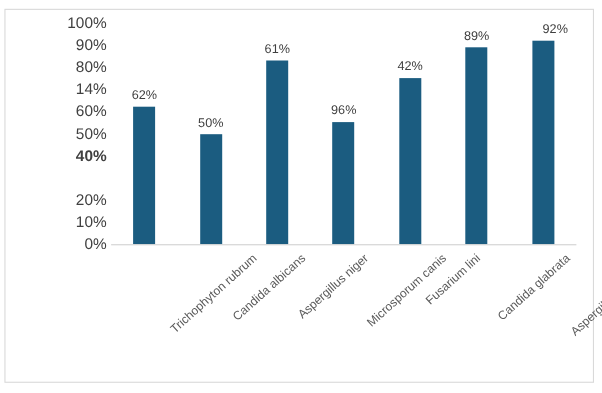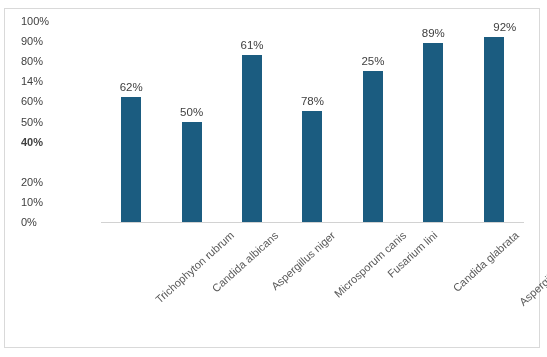--- a/index.html
+++ b/index.html
@@ -39,22 +39,22 @@
     position: absolute;
     left: 16px;
     top: 12px;
     width: 76px;
     height: 201px;
   }
   .y-tick {
     position: absolute;
     right: 0;
     width: 100%;
-    text-align: left;
-    font-size: 11px;
+    text-align: right;
+    font-size: 14px;
     color: #404040;
     line-height: 11px;
     transform: translateY(-50%);
     white-space: nowrap;
   }
 
   
   #axis-line {
     position: absolute;
     left: 96px;
@@ -143,25 +143,25 @@
     <div class="bar-slot" style="left:60.43px">
       <div class="bar" style="height: 100.5px; background: rgb(27, 92, 128);"></div>
       <div class="bar-value" style="bottom: 104.5px; color: rgb(64, 64, 64);">50%</div>
     </div>
     <div class="bar-slot" style="left:120.86px">
       <div class="bar" style="height: 166.83px; background: rgb(27, 92, 128);"></div>
       <div class="bar-value" style="bottom: 170.83px; color: rgb(64, 64, 64);">61%</div>
     </div>
     <div class="bar-slot" style="left:181.29px">
       <div class="bar" style="height: 110.55px; background: rgb(27, 92, 128);"></div>
-      <div class="bar-value" style="bottom: 114.55px; color: rgb(64, 64, 64);">78%</div>
+      <div class="bar-value" style="bottom: 114.55px; color: rgb(64, 64, 64);">96%</div>
     </div>
     <div class="bar-slot" style="left:241.71px">
       <div class="bar" style="height: 150.75px; background: rgb(27, 92, 128);"></div>
-      <div class="bar-value" style="bottom: 154.75px; color: rgb(64, 64, 64);">25%</div>
+      <div class="bar-value" style="bottom: 154.75px; color: rgb(64, 64, 64);">42%</div>
     </div>
     <div class="bar-slot" style="left:302.14px">
       <div class="bar" style="height: 178.89px; background: rgb(27, 92, 128);"></div>
       <div class="bar-value" style="bottom: 182.89px; color: rgb(64, 64, 64);">89%</div>
     </div>
     <div class="bar-slot" style="left:362.57px">
       <div class="bar" style="height: 184.92px; background: rgb(27, 92, 128);"></div>
       <div class="bar-value" style="bottom: 188.92px; color: rgb(64, 64, 64); margin-left: 11px;">92%</div>
     </div>
   </div>

